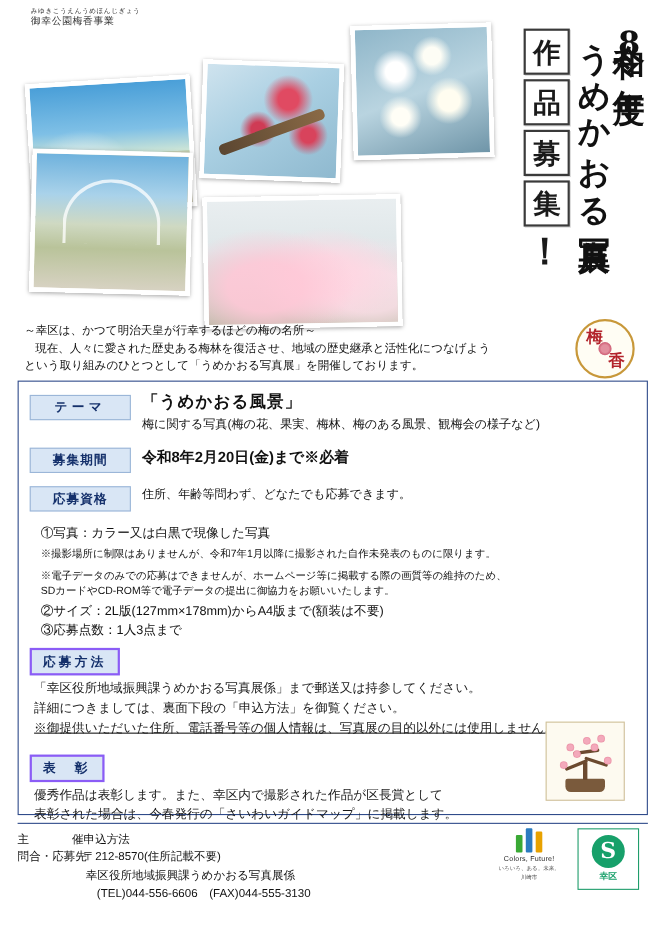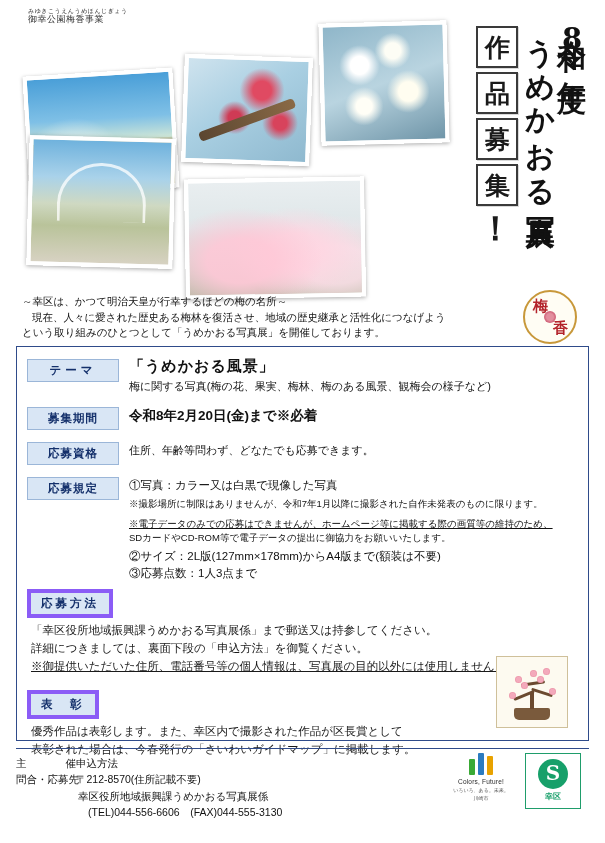--- a/index.html
+++ b/index.html
@@ -280,21 +280,21 @@
   .block-full {
     padding: 2px 14px 0 14px;
     font-size: 11.5px;
     line-height: 1.55;
   }
   .underline-text { text-decoration: underline; }
 
   .sec-label-left {
     display: inline-block;
     background: #d9e6f5;
-    border: 4px solid #8b5cf6;
+    border: 2px solid #8b5cf6;
     font-size: 11.5px;
     font-weight: bold;
     color: #14306b;
     padding: 3px 10px;
     margin: 6px 0 2px 10px;
     letter-spacing: 3px;
   }
 
   
   .bonsai {
@@ -461,25 +461,24 @@
     </div>
 
     <div class="row" style="margin-top:8px;">
       <div class="label wide">応募資格</div>
       <div class="content">
         <div style="padding-top:5px;">住所、年齢等問わず、どなたでも応募できます。</div>
       </div>
     </div>
 
     <div class="row" style="margin-top:8px;">
-      <div class="label wide">応募規定</div>
       <div class="content">
         <div class="reg-main" style="padding-top:4px;">①写真：カラー又は白黒で現像した写真</div>
         <div class="note" style="margin-top:4px;">※撮影場所に制限はありませんが、令和7年1月以降に撮影された自作未発表のものに限ります。</div>
-        <div class="note" style="margin-top:5px;text-decoration:underline;">※電子データのみでの応募はできませんが、ホームページ等に掲載する際の画質等の維持のため、</div>
+        <div class="note" style="margin-top:5px;">※電子データのみでの応募はできませんが、ホームページ等に掲載する際の画質等の維持のため、</div>
         <div class="note">SDカードやCD-ROM等で電子データの提出に御協力をお願いいたします。</div>
         <div class="reg-main" style="margin-top:3px;">②サイズ：2L版(127mm×178mm)からA4版まで(額装は不要)</div>
         <div class="reg-main">③応募点数：1人3点まで</div>
       </div>
     </div>
 
     <div style="margin-top:2px;">
       <span class="sec-label-left">応募方法</span>
       <div class="block-full">
         <div>「幸区役所地域振興課うめかおる写真展係」まで郵送又は持参してください。</div>

